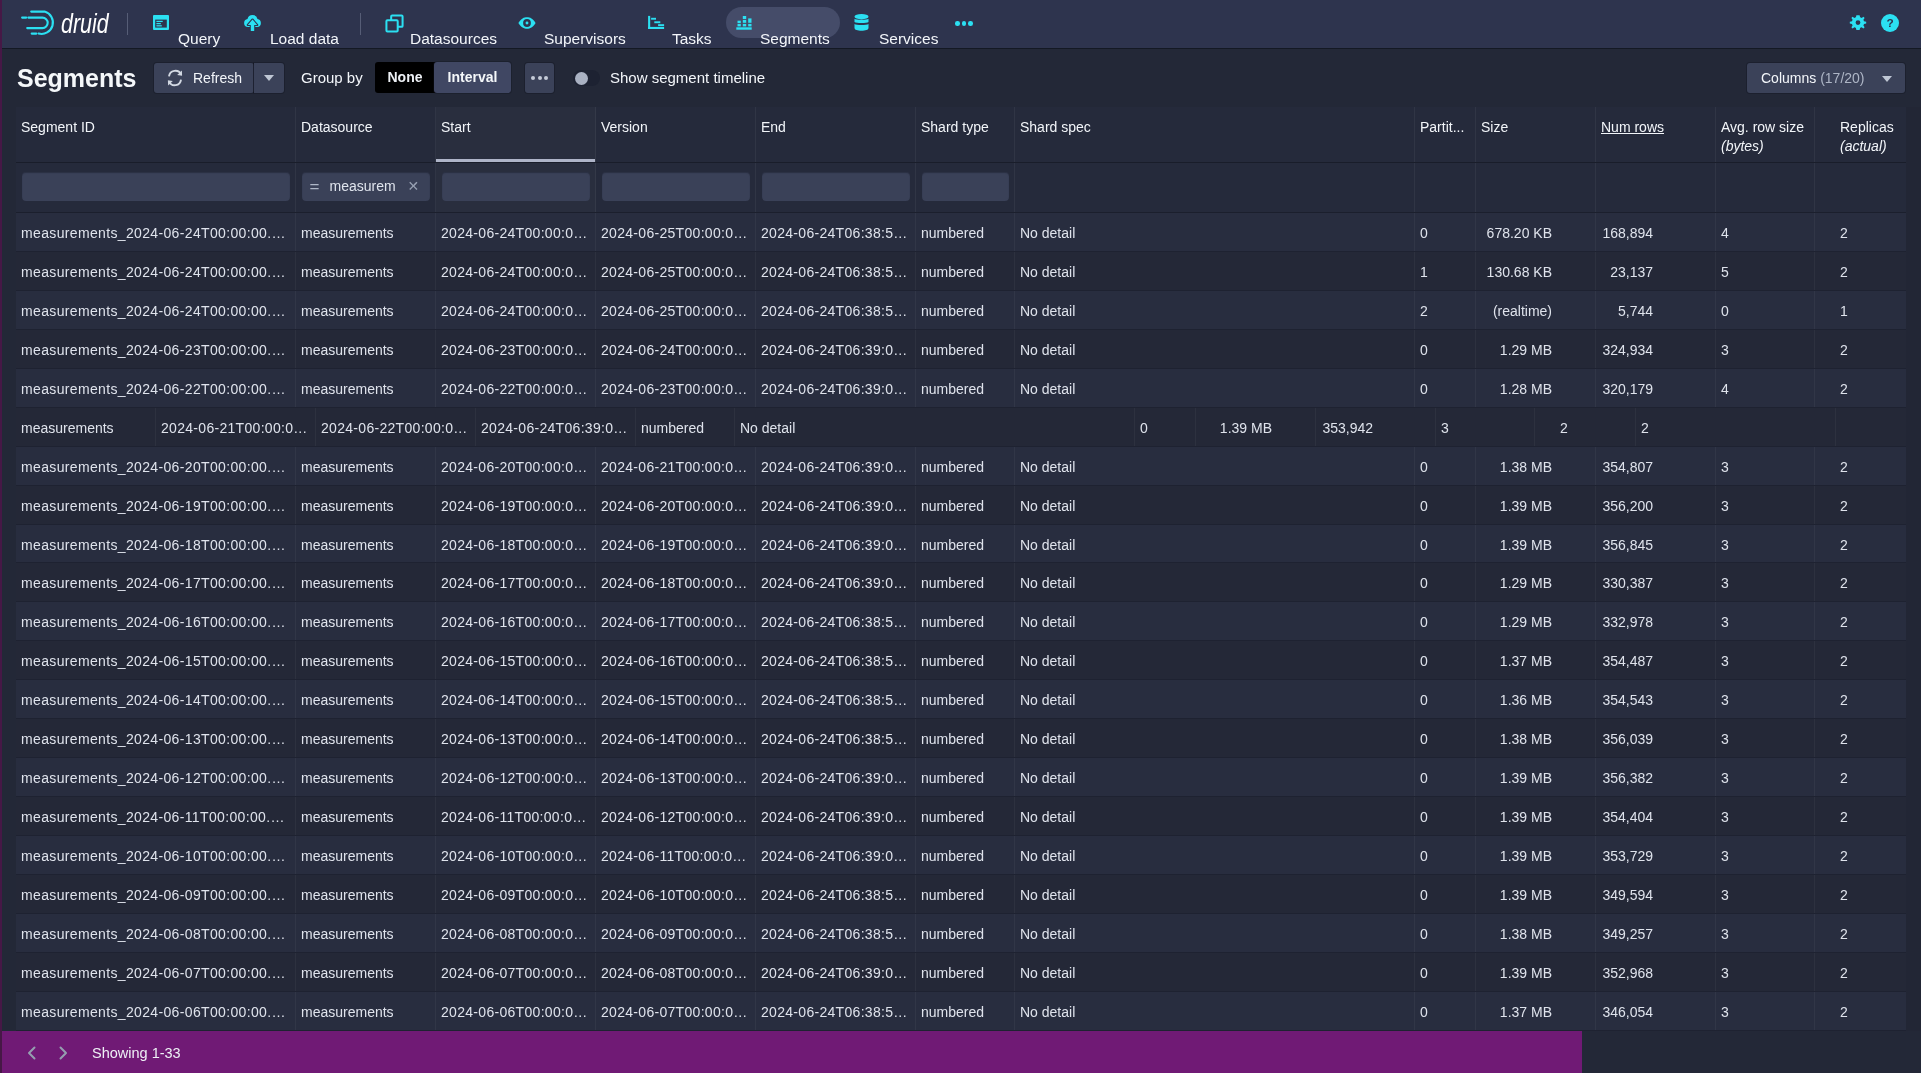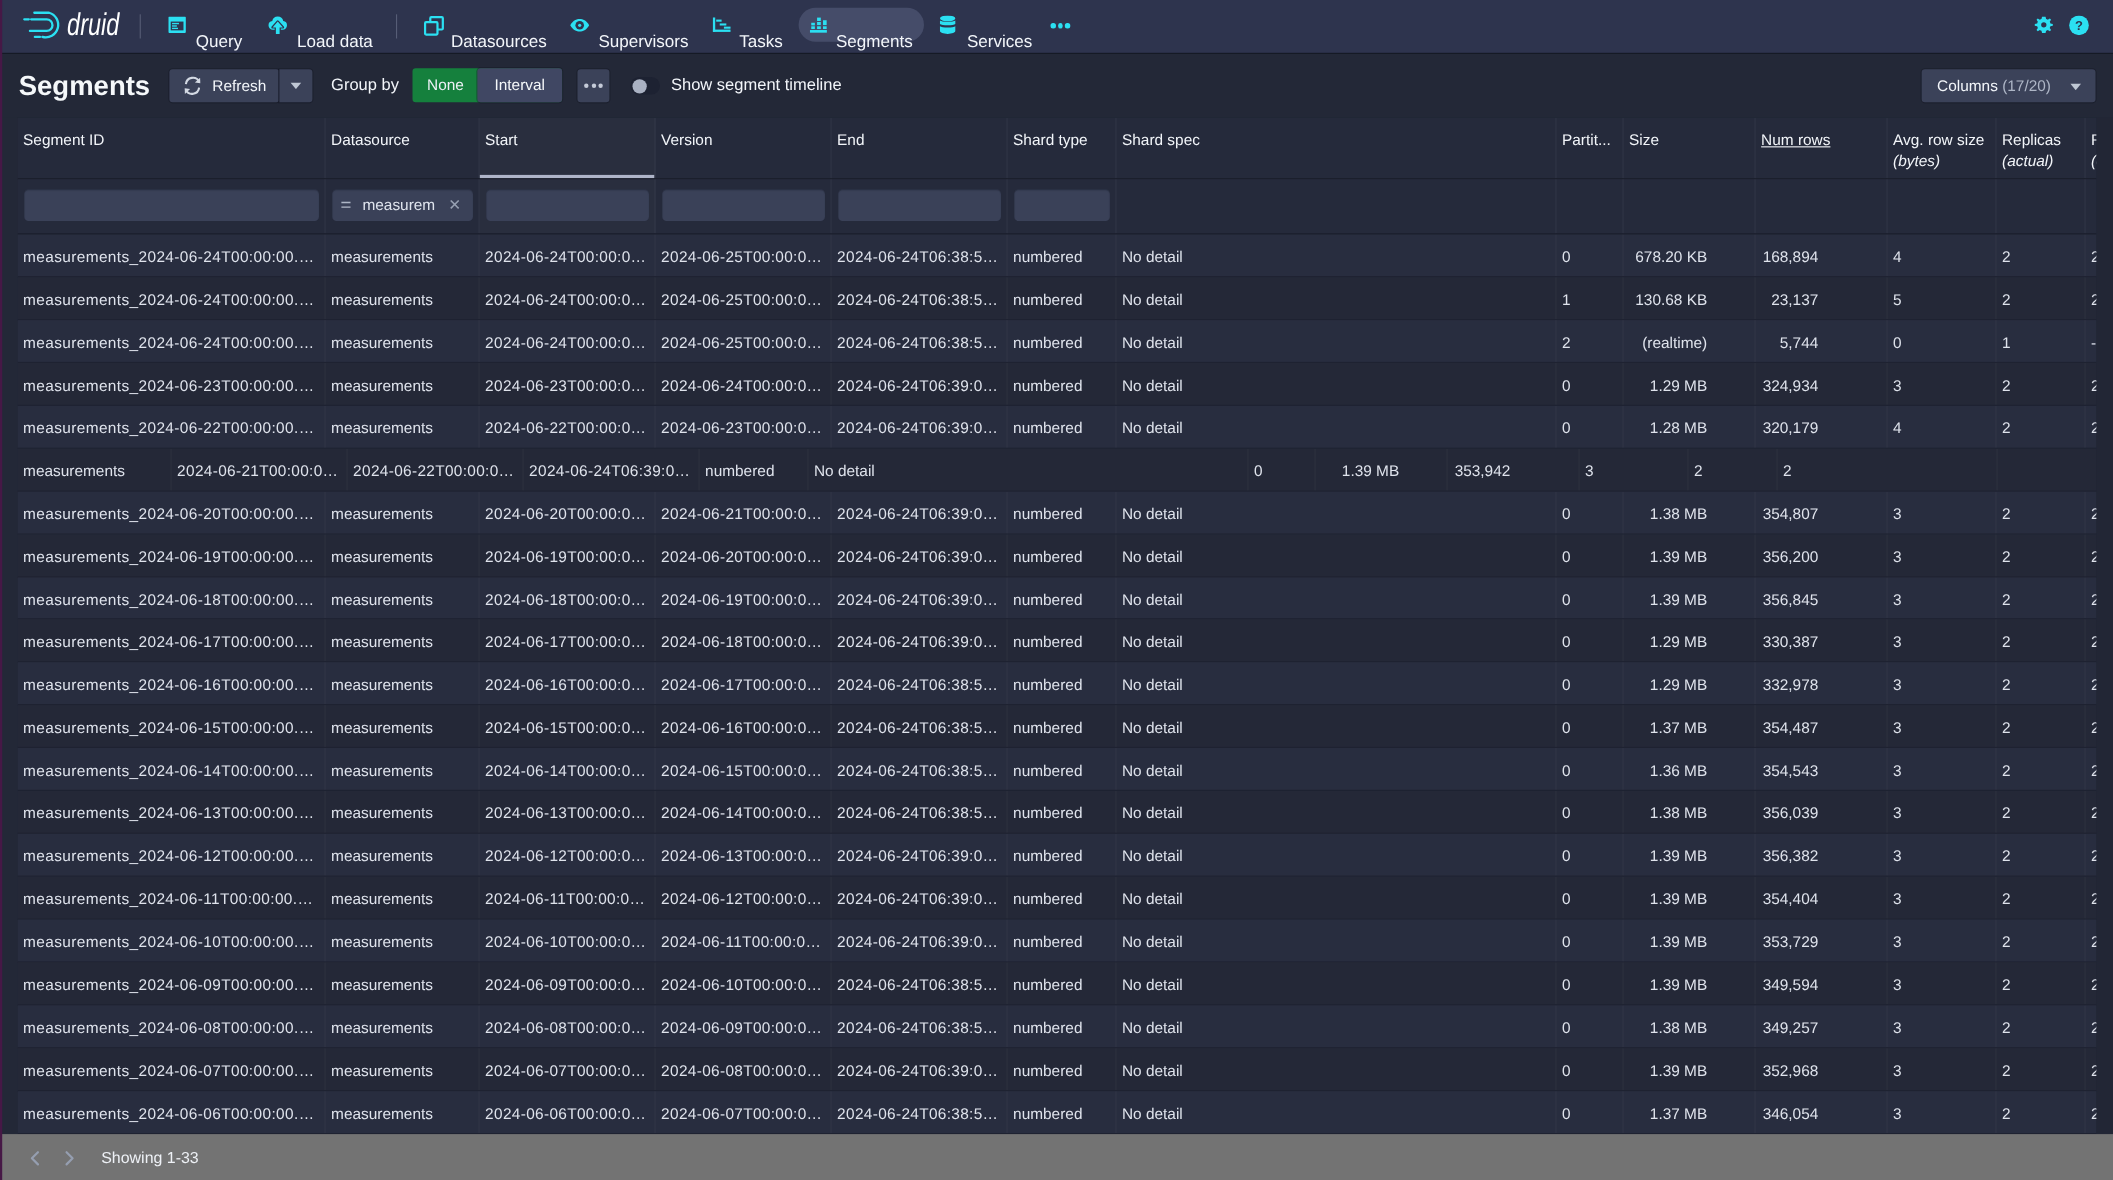--- a/index.html
+++ b/index.html
@@ -11,21 +11,21 @@
   box-shadow:0 1px 0 rgba(10,13,22,.55);}
 .navtxt{position:absolute;top:16px;height:48px;line-height:46px;color:#f3f6fa;font-size:15.5px;}
 .navdiv{position:absolute;top:13px;width:1px;height:22px;background:#565D76;}
 #pill{position:absolute;left:726px;top:7px;width:114px;height:31px;border-radius:16px;background:#454C69;}
 
 #vh{position:absolute;left:0;top:48px;width:1921px;height:59px;background:#232837;}
 #title{position:absolute;left:17px;top:16px;font-size:25px;font-weight:bold;color:#f5f8fa;letter-spacing:0;}
 .btn{position:absolute;top:15px;height:30px;background:#3B4259;border-radius:3px;color:#f3f6fa;
   font-size:14px;box-shadow:0 0 0 1px rgba(17,20,32,.4);}
 #groupby{position:absolute;left:301px;top:15px;height:30px;line-height:30px;font-size:15px;color:#f3f6fa;}
-#segc{position:absolute;left:375px;top:14px;width:136px;height:31px;background:#15803d;border-radius:3px;}
+#segc{position:absolute;left:375px;top:14px;width:136px;height:31px;background:#000000;border-radius:3px;font-weight:bold;}
 #segnone{position:absolute;left:0;top:0;width:60px;height:31px;line-height:31px;text-align:center;color:#eef1f6;font-size:14px;}
 #segint{position:absolute;left:59px;top:0;width:77px;height:31px;line-height:31px;text-align:center;color:#f5f8fa;
   font-size:14px;background:#404763;border-radius:3px;box-shadow:0 0 0 1px rgba(17,20,32,.35);}
 #toggle{position:absolute;left:573px;top:22px;width:27px;height:16px;border-radius:8px;background:#1D2232;}
 #knob{position:absolute;left:1.5px;top:1.5px;width:13px;height:13px;border-radius:50%;background:#A9B1C2;}
 #toglabel{position:absolute;left:610px;top:0;height:59px;line-height:59px;font-size:15px;color:#f3f6fa;}
 
 #tbl{position:absolute;left:16px;top:107px;width:1890px;height:924px;overflow:hidden;background:#242938;}
 #thead{position:relative;height:56px;background:#252A3B;border-bottom:1px solid #191D2A;display:flex;}
 #tfilter{position:relative;height:50px;background:#252A3B;border-bottom:1px solid #1B1F2D;display:flex;}
@@ -46,33 +46,33 @@
 .c1{width:140px;}
 .c2{width:160px;}
 .c3{width:160px;}
 .c4{width:160px;}
 .c5{width:99px;}
 .c6{width:400px;}
 .c7{width:61px;}
 .c8{width:120px;}
 .c9{width:120px;text-decoration:underline;}
 .c10{width:99px;}
-.c11{width:81px;}
+.c11{width:81px;margin-left:20px;}
 .c12{width:200px;}
 .pad{display:inline-block;text-align:right;}
 .p8{width:71px;}
 .p9{width:52px;}
 .c .pad{}
 .tr .c0{letter-spacing:0.35px;}
 .tr .c2,.tr .c3,.tr .c4{letter-spacing:0.3px;}
 
 #rgut{position:absolute;left:1906px;top:107px;width:15px;height:924px;background:#222635;}
 #purple{position:absolute;left:0;top:0;width:1.5px;height:1073px;background:#461846;}
 
-#pgn{position:absolute;left:0;top:1031px;width:1921px;height:42px;background:#737373;padding-left:28px;}
+#pgn{position:absolute;left:0;top:1031px;width:1582px;height:42px;background:#701a75;padding-left:28px;}
 #showing{position:absolute;left:92px;top:0;height:42px;line-height:44px;font-size:14.5px;color:#eef1f6;}
 </style>
 </head>
 <body>
 <div id="vh">
   <div id="title">Segments</div>
   <div class="btn" id="refresh" style="left:154px;width:100px;">
     <svg style="position:absolute;left:12px;top:6px;" width="18" height="18" viewBox="0 0 18 18">
       <g fill="none" stroke="#d3d9e3" stroke-width="1.9">
         <path d="M15.1 5.3 A6.4 6.4 0 0 0 3.0 7.4"></path>

